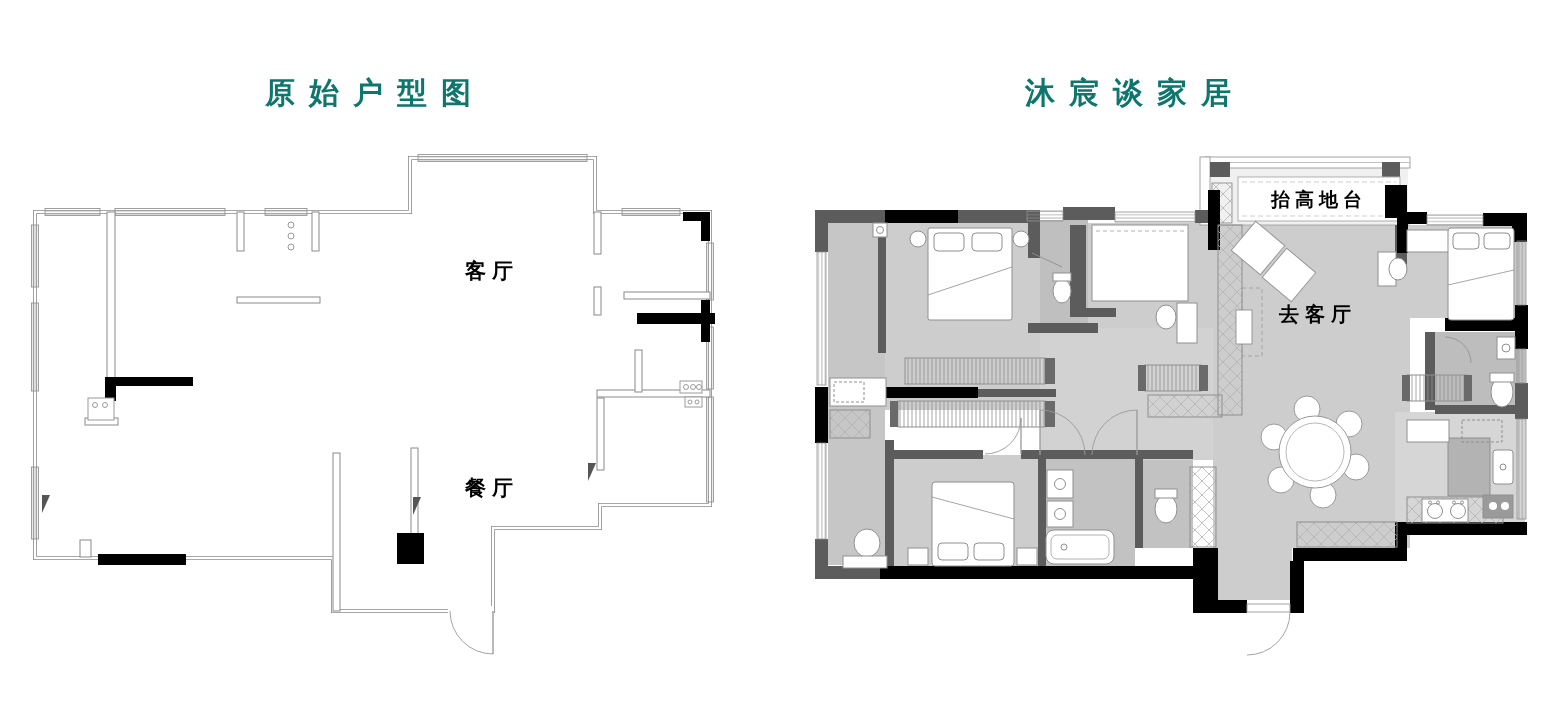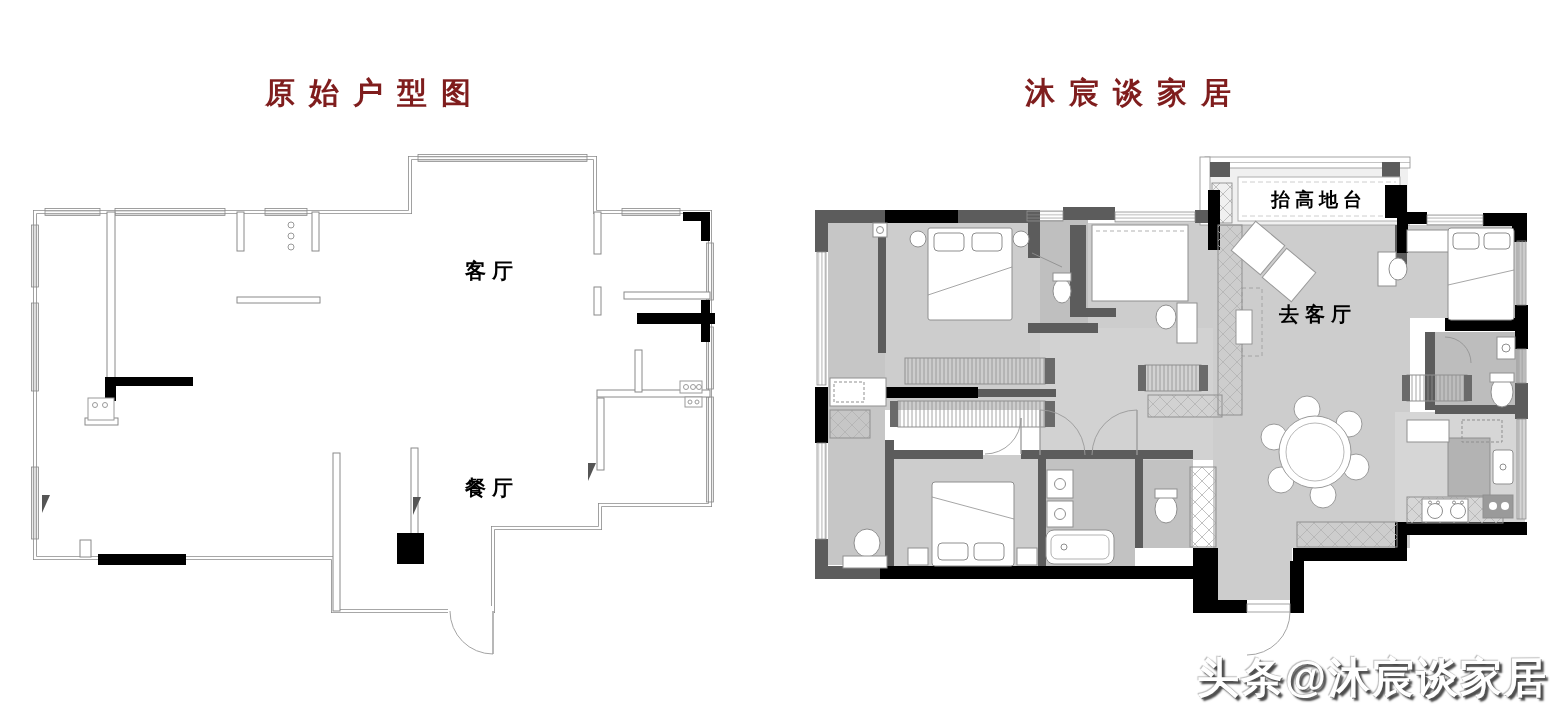--- a/index.html
+++ b/index.html
@@ -1,19 +1,19 @@
 <!DOCTYPE html>
 <html><head>
 <meta charset="utf-8">
 <style>
   html,body{margin:0;padding:0;background:#ffffff;width:1560px;height:714px;overflow:hidden;
             font-family:"Liberation Sans","DejaVu Sans",sans-serif;}
   .stage{position:relative;width:1560px;height:714px;background:#fff;}
   .plan-title{position:absolute;top:72px;height:42px;line-height:42px;text-align:center;
-              font-size:30px;font-weight:bold;color:#7f1d1d;letter-spacing:14px;}
+              font-size:30px;font-weight:bold;color:#0f766e;letter-spacing:14px;}
   #left-title{left:30px;width:690px;}
   #right-title{left:810px;width:650px;}
   .plan-svg{position:absolute;}
   #left-svg{left:30px;top:145px;}
   #right-svg{left:810px;top:145px;}
   .watermark{position:absolute;right:12px;bottom:8px;font-size:42px;font-weight:bold;color:#fff;
              letter-spacing:2px;
              text-shadow:3px 3px 2px #4a4a4a,-1px -1px 1px #bdbdbd,1px 1px 0 #8a8a8a;}
   text.room-label{font-family:"Liberation Sans","DejaVu Sans",sans-serif;font-weight:bold;fill:#000;}
 </style>
@@ -354,14 +354,13 @@
       <path d="M175,309 A36,36 0 0 0 211,273"></path>
         <line x1="211" y1="309" x2="211" y2="273" stroke-width="1.3"></line>
     </g>
 
     <g>
       <rect x="437" y="459" width="43" height="8" fill="#ffffff" stroke="#9a9a9a" stroke-width="0.9"></rect>
       <path d="M480,467 A43,43 0 0 1 437,510" fill="none" stroke="#9a9a9a" stroke-width="0.9"></path>
     </g>
   </svg>
 
-  <div class="watermark">头条@沐宸谈家居</div>
 </div>
 
 </body></html>

